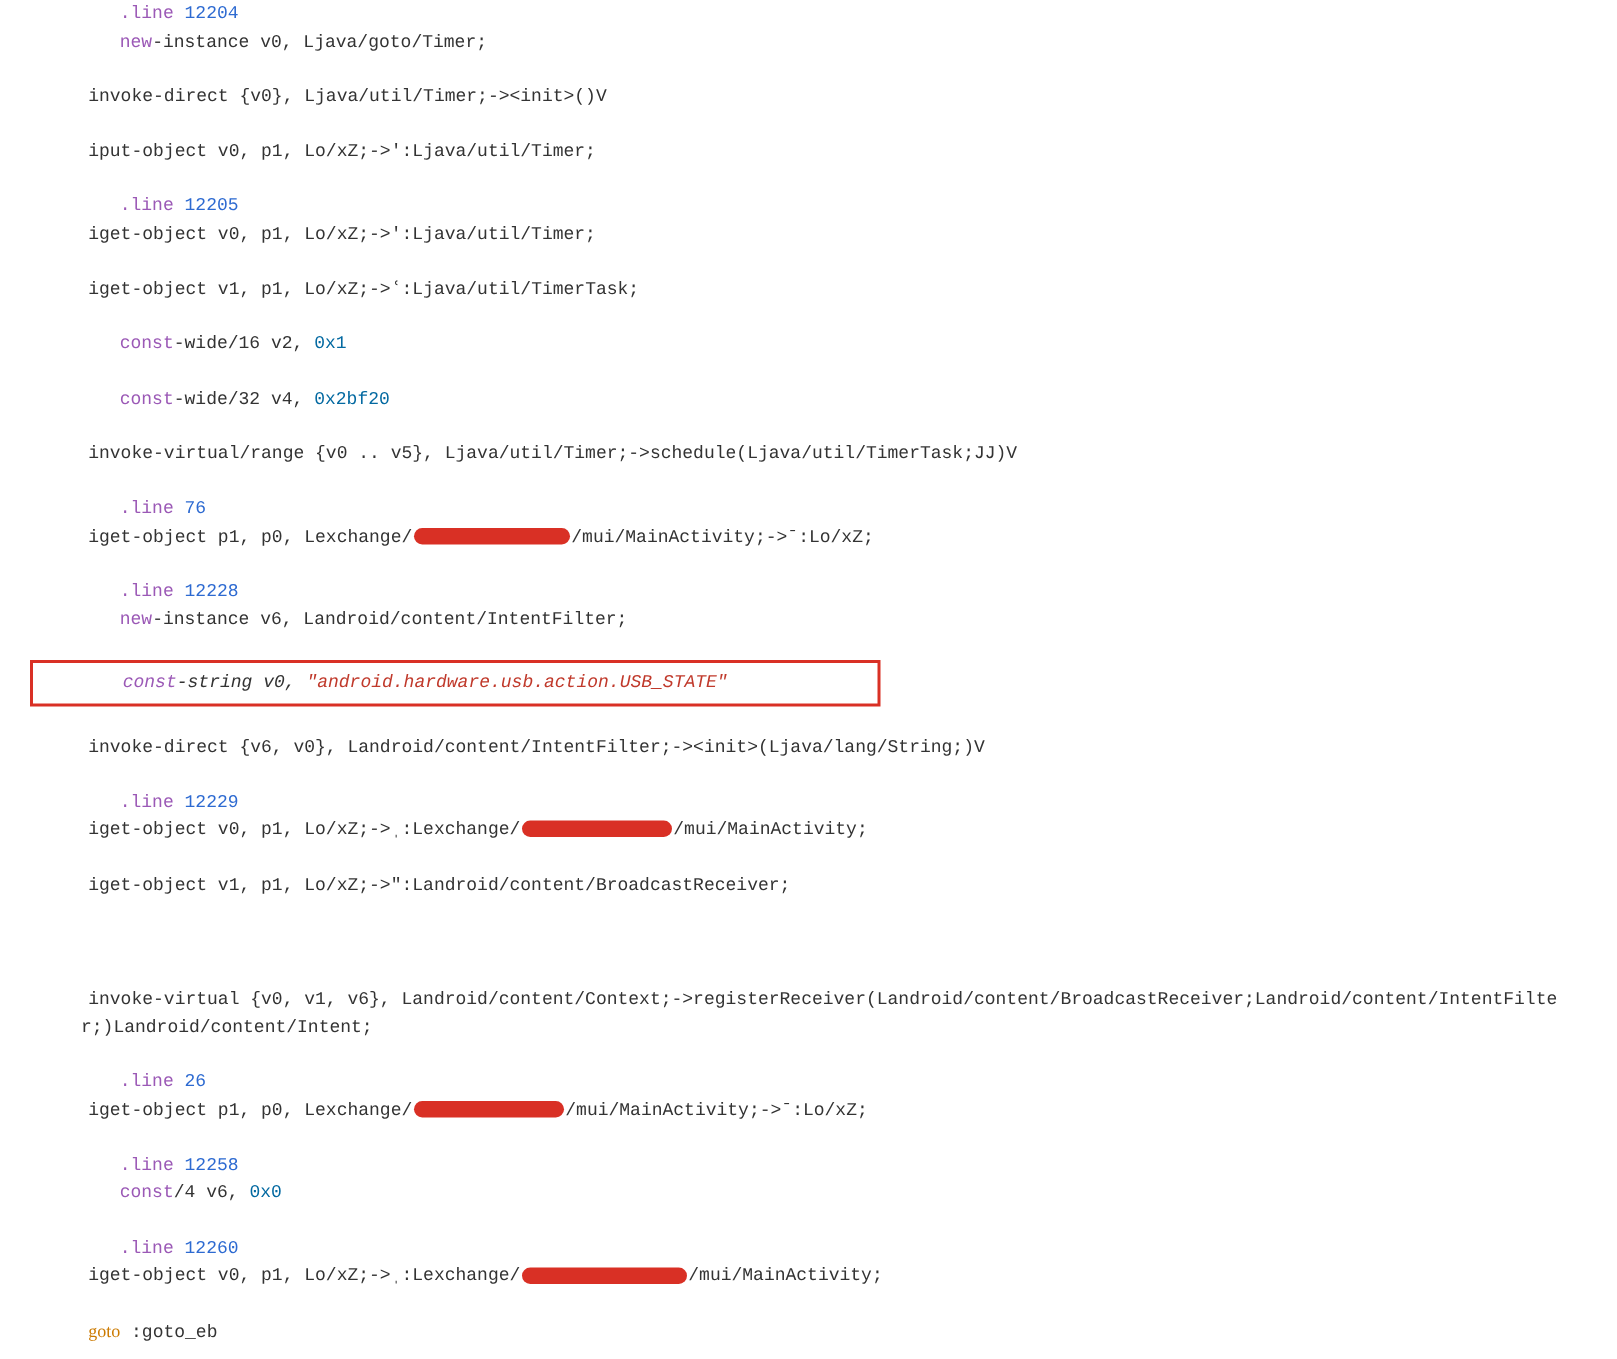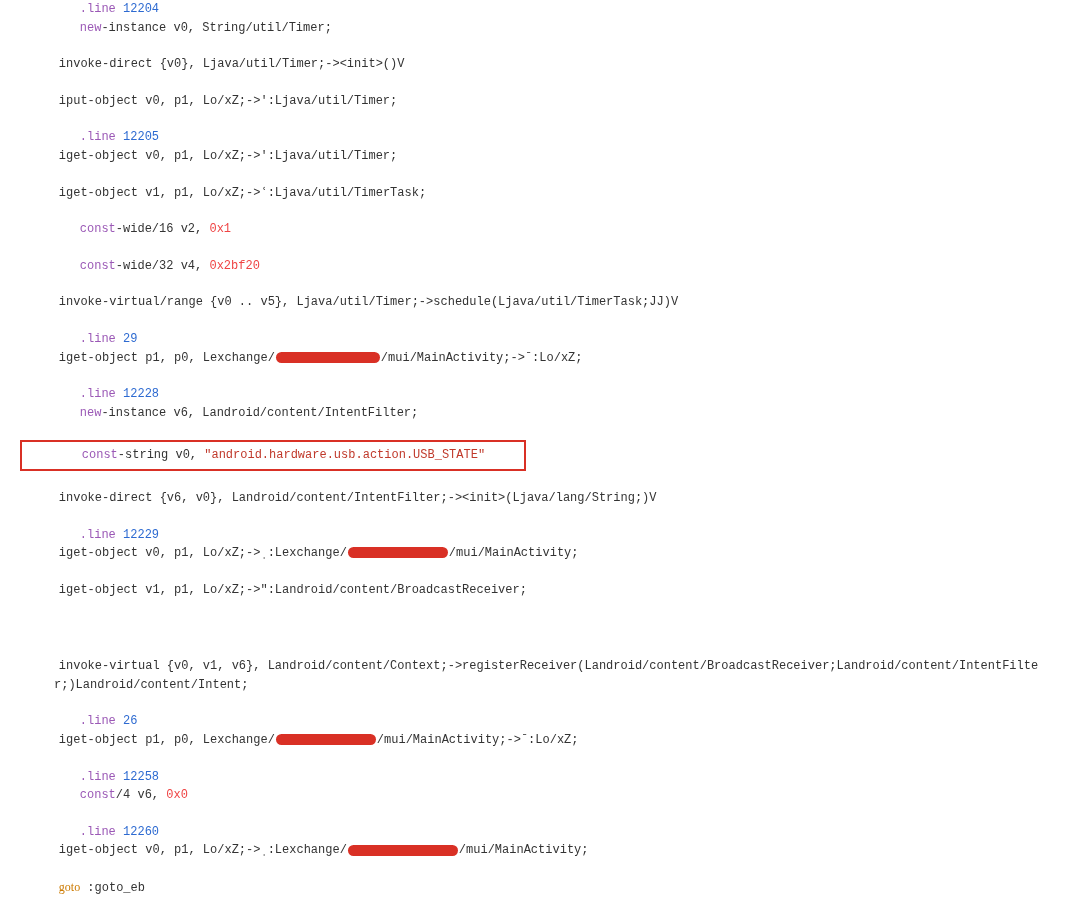--- a/index.html
+++ b/index.html
@@ -25,49 +25,50 @@
   }
   .code-line.wrap-start {
     padding-left: 24px;
     text-indent: -24px;
     margin-top: 40px;
   }
   .highlight-box {
     border: 2px solid #d93025;
     margin-left: -10px;
     padding: 4px 6px 4px 10px;
-    width: 506px;
+    width: 567px;
     box-sizing: border-box;
+    font-style: italic;
   }
   .highlight-box .code-line {
     margin: 0;
   }
   .redact {
     display: inline-block;
     vertical-align: middle;
     height: 11px;
     border-radius: 6px;
     background: #d93025;
     margin: 0 1px;
   }
   .kw-purple { color: #9b59b6; margin-left: 21px; }
   .kw-blue   { color: #2d6ad1; text-align: center; }
-  .kw-teal   { color: #ef4444; }
+  .kw-teal   { color: #0369a1; }
   .kw-orange { color: #cc7a00; font-family: Liberation Serif, serif; }
   .kw-red    { color: #c0392b; }
   .blank { height: 18px; }
 </style>
 </head>
 <body>
 
 <div class="wrapper">
 
   <div class="code-line">    <span class="kw-purple">.line</span> <span class="kw-blue">12204</span></div>
 
-  <div class="code-line">    <span class="kw-purple">new</span><span>-instance v0, String/util/Timer;</span></div>
+  <div class="code-line">    <span class="kw-purple">new</span><span>-instance v0, Ljava/goto/Timer;</span></div>
 
   <div class="blank"></div>
 
   <div class="code-line">    <span>invoke-direct {v0}, Ljava/util/Timer;-&gt;&lt;init&gt;()V</span></div>
 
   <div class="blank"></div>
 
   <div class="code-line">    <span>iput-object v0, p1, Lo/xZ;-&gt;ʹ:Ljava/util/Timer;</span></div>
 
   <div class="blank"></div>
@@ -87,21 +88,21 @@
   <div class="blank"></div>
 
   <div class="code-line">    <span class="kw-purple">const</span><span>-wide/32 v4, </span><span class="kw-teal">0x2bf20</span></div>
 
   <div class="blank"></div>
 
   <div class="code-line">    <span>invoke-virtual/range {v0 .. v5}, Ljava/util/Timer;-&gt;schedule(Ljava/util/TimerTask;JJ)V</span></div>
 
   <div class="blank"></div>
 
-  <div class="code-line">    <span class="kw-purple">.line</span> <span class="kw-blue">29</span></div>
+  <div class="code-line">    <span class="kw-purple">.line</span> <span class="kw-blue">76</span></div>
 
   <div class="code-line">    <span>iget-object p1, p0, Lexchange/</span><span class="redact" style="width:104px"></span><span>/mui/MainActivity;-&gt;ˉ:Lo/xZ;</span></div>
 
   <div class="blank"></div>
 
   <div class="code-line">    <span class="kw-purple">.line</span> <span class="kw-blue">12228</span></div>
 
   <div class="code-line">    <span class="kw-purple">new</span><span>-instance v6, Landroid/content/IntentFilter;</span></div>
 
   <div class="blank"></div>

